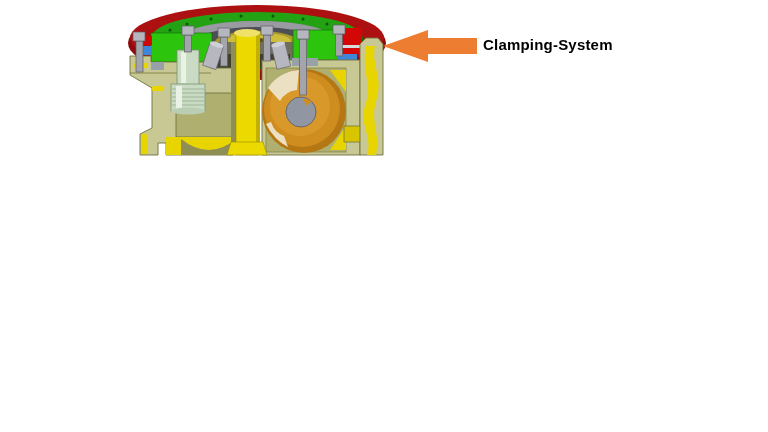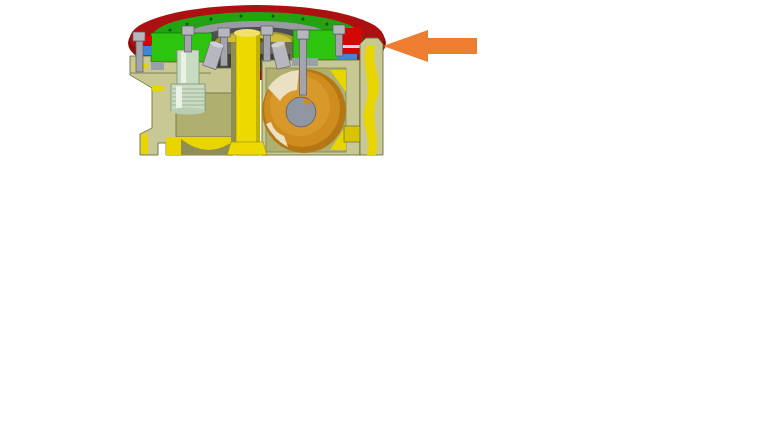--- a/index.html
+++ b/index.html
@@ -158,13 +158,14 @@
       <ellipse cx="0" cy="-12" rx="7" ry="2.5" style="fill:#D0D0D8"></ellipse>
     </g>
     <g transform="translate(281,56) rotate(-14)">
       <rect x="-7" y="-12" width="14" height="24" style="fill:#B7B7BF;stroke:#6A6A72;stroke-width:0.7"></rect>
       <ellipse cx="0" cy="-12" rx="7" ry="2.5" style="fill:#D0D0D8"></ellipse>
     </g>
 
     <polygon points="383,46 428,30 428,38 477,38 477,54 428,54 428,62" style="fill:var(--color-arrow-orange)"></polygon>
   </svg>
 
+  <div class="callout-label">Clamping-System</div>
 </div>
 
 </body></html>

